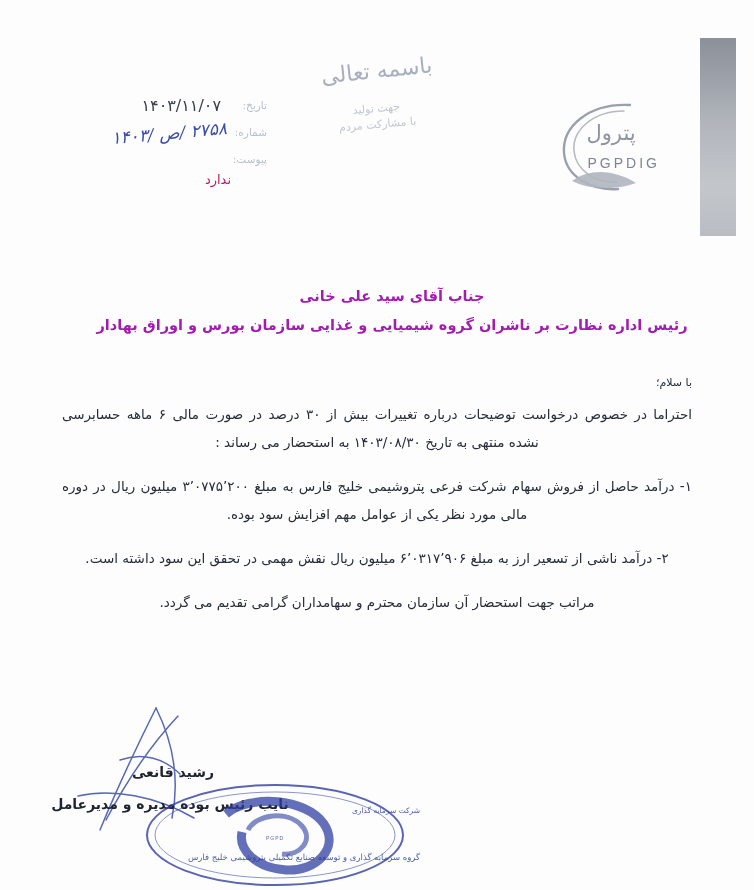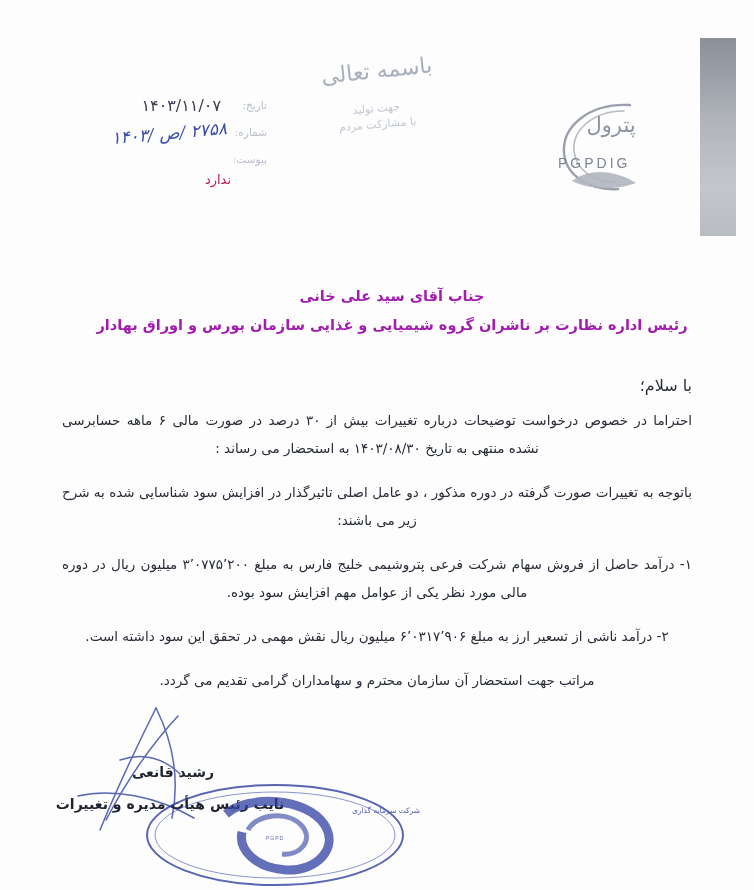--- a/index.html
+++ b/index.html
@@ -119,35 +119,35 @@
     right: 78px;
     width: 108px;
     height: 108px;
   }
   .logo-swoosh {
     position: absolute;
     inset: 0;
   }
   .logo-word {
     position: absolute;
-    top: 20px;
+    top: 28px;
     left: 14px;
     right: 16px;
     text-align: center;
     font-family: "DejaVu Serif", "Liberation Serif", serif;
     font-size: 21px;
     color: #8d93a2;
     letter-spacing: -1px;
   }
   .logo-latin {
     position: absolute;
     top: 62px;
     left: 0;
     right: 6px;
-    text-align: left;
+    text-align: right;
     font-size: 14px;
     letter-spacing: 3px;
     color: #7d8493;
     font-family: "Liberation Sans", sans-serif;
   }
   .logo-bar {
     position: absolute;
     top: 0;
     right: 8px;
     width: 36px;
@@ -174,21 +174,21 @@
 
   
   .body-zone {
     position: absolute;
     top: 376px;
     right: 62px;
     left: 62px;
     direction: rtl;
   }
   .greeting {
-    font-size: 16px;
+    font-size: 11px;
     text-align: right;
     color: #272c38;
     margin-bottom: 12px;
   }
   .para {
     font-size: 13.5px;
     line-height: 2.07;
     color: #272c38;
     text-align: justify;
     text-align-last: center;
@@ -317,46 +317,46 @@
   </div>
 
   <div class="addressee">
     <div class="addressee-line">جناب آقای سید علی خانی</div>
     <div class="addressee-line">رئیس اداره نظارت بر ناشران گروه شیمیایی و غذایی سازمان بورس و اوراق بهادار</div>
   </div>
 
   <div class="body-zone">
     <div class="greeting">با سلام؛</div>
     <div class="para">احتراما در خصوص درخواست توضیحات درباره تغییرات بیش از ۳۰ درصد در صورت مالی ۶ ماهه حسابرسی نشده منتهی به تاریخ ۱۴۰۳/۰۸/۳۰ به استحضار می رساند :</div>
-    <div class="para">باتوجه به تغییرات صورت گرفته در دوره مذکور ، دو عامل اصلی تاثیرگذار در افزایش سود شناسایی شده به شرح زیر می باشند:</div>
     <div class="para item">۱- درآمد حاصل از فروش سهام شرکت فرعی پتروشیمی خلیج فارس به مبلغ ۳٬۰۷۷۵٬۲۰۰ میلیون ریال در دوره مالی مورد نظر یکی از عوامل مهم افزایش سود بوده.</div>
     <div class="para item">۲- درآمد ناشی از تسعیر ارز به مبلغ ۶٬۰۳۱۷٬۹۰۶ میلیون ریال نقش مهمی در تحقق این سود داشته است.</div>
     <div class="para closing">مراتب جهت استحضار آن سازمان محترم و سهامداران گرامی تقدیم می گردد.</div>
   </div>
 
   <div class="sign-zone">
 
     <svg class="signature-ink" viewBox="0 0 240 140">
       <g fill="none" stroke="#3b4ea8" stroke-width="1.5" stroke-linecap="round" opacity=".85">
         <path d="M40 130 C58 86, 78 44, 96 8"></path>
         <path d="M46 120 C66 82, 90 46, 118 16"></path>
         <path d="M18 96 C52 88, 96 96, 134 118"></path>
         <path d="M96 8 C112 40, 120 78, 112 118"></path>
         <path d="M60 60 C82 52, 104 58, 120 74"></path>
       </g>
     </svg>
 
     <div class="sign-name">رشید قانعی</div>
-    <div class="sign-title">نایب رئیس هیأت مدیره و تغییرات</div>
+    <div class="sign-title">نایب رئیس بوده مدیره و مدیرعامل</div>
 
     <div class="stamp-ink">
       <svg viewBox="0 0 290 110" style="position:absolute;inset:0;width:100%;height:100%;">
         <ellipse cx="145" cy="55" rx="128" ry="50" fill="none" stroke="#2f3fa0" stroke-width="2" opacity=".8"></ellipse>
         <ellipse cx="145" cy="55" rx="120" ry="43" fill="none" stroke="#2f3fa0" stroke-width="1" opacity=".55"></ellipse>
         <path d="M96 34 C120 14, 176 18, 194 44 C210 68, 186 92, 156 90 C126 88, 108 70, 112 52" fill="none" stroke="#2f3fa0" stroke-width="9" opacity=".75"></path>
         <path d="M118 50 C126 34, 158 30, 172 46 C184 60, 170 76, 152 74" fill="none" stroke="#2f3fa0" stroke-width="5" opacity=".6"></path>
       </svg>
       <div class="stamp-text-top">شرکت سرمایه گذاری</div>
       <div class="stamp-latin">PGPD</div>
+      <div class="stamp-text-bot">گروه سرمایه گذاری و توسعه صنایع تکمیلی پتروشیمی خلیج فارس</div>
     </div>
   </div>
 
 </div>
 
 </body></html>

